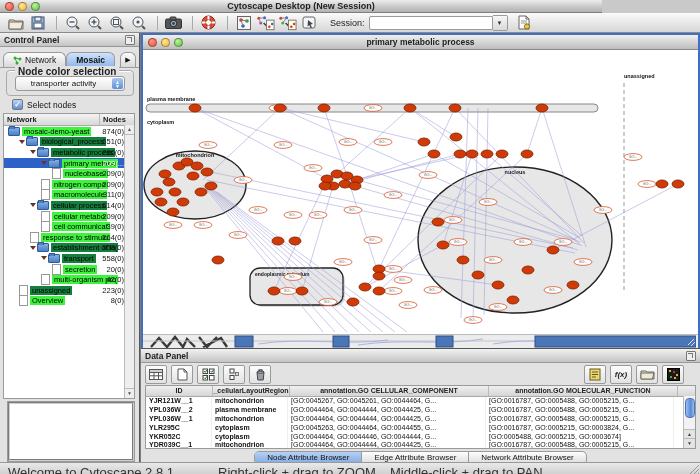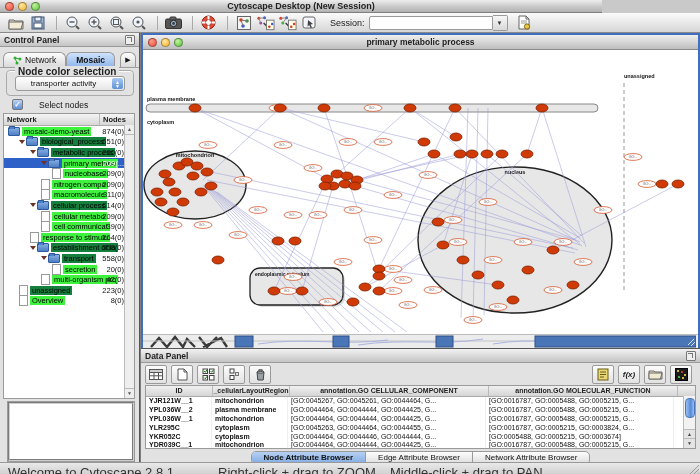--- a/index.html
+++ b/index.html
@@ -32,21 +32,21 @@
   .cp-tab{height:14px;display:flex;align-items:center;gap:3px;padding:0 9px;font-size:8.5px;color:#111;background:linear-gradient(#fdfdfd,#d9d9d9);border:1px solid #9a9a9a;border-bottom:none;border-radius:6px 6px 0 0;}
   .cp-tab.active{background:linear-gradient(#cfe2fb,#8fb6ea);font-weight:bold;}
   .cp-tab-more{margin-left:auto;height:14px;width:14px;display:flex;align-items:center;justify-content:center;background:linear-gradient(#fdfdfd,#d9d9d9);border:1px solid #9a9a9a;border-bottom:none;border-radius:6px 6px 0 0;font-size:7px;color:#111;}
   .groupbox{position:absolute;left:6px;top:37px;width:126px;height:24px;border:1px solid #aaa;border-radius:4px;box-shadow:inset 0 1px 0 #fff;}
   .groupbox-label{position:absolute;left:8px;top:-5px;background:#e2e2e2;padding:0 3px;font-size:10px;font-weight:bold;color:#222;}
   .dropdown{position:absolute;left:8px;top:5px;width:108px;height:13px;background:linear-gradient(#fff,#e6e6e6);border:1px solid #9a9a9a;border-radius:3px;display:flex;align-items:center;}
   .dropdown .dval{flex:1;font-size:8px;color:#111;text-align:center;}
   .dd-step{width:11px;height:11px;margin:0 1px;border-radius:2px;background:linear-gradient(#a9c8f2,#5e8fd6);display:flex;flex-direction:column;align-items:center;justify-content:center;color:#fff;font-size:5px;line-height:4px;}
   .checkrow{position:absolute;left:12px;top:66px;display:flex;align-items:center;gap:4px;}
   .checkbox{width:9px;height:9px;border:1px solid #777;border-radius:2px;background:linear-gradient(#bcd4f5,#5d8ed8);color:#fff;font-size:8px;line-height:9px;text-align:center;font-weight:bold;}
-  .checklabel{font-size:8.5px;color:#111;margin-left:12px;}
+  .checklabel{font-size:8.5px;color:#111;}
   .tree-wrap{position:absolute;left:3px;top:80px;width:132px;height:286px;background:#fff;border:1px solid #9a9a9a;box-sizing:border-box;overflow:hidden;}
   .tree-header{height:11px;background:linear-gradient(#f4f4f4,#d7d7d7);border-bottom:1px solid #aaa;display:flex;font-size:7.5px;font-weight:bold;color:#222;}
   .tree-header .c1{width:92px;padding-left:3px;border-right:1px solid #bbb;line-height:11px;}
   .tree-header .c2{flex:1;padding-left:3px;line-height:11px;}
   .tree-row{height:10.6px;display:flex;align-items:center;font-size:7.5px;white-space:nowrap;position:relative;}
   .tree-row.selected{background:#2e61c8;}
   .tree-row .count{position:absolute;right:10px;font-size:7.5px;color:#111;}
   .tree-row.selected .count{color:#fff;}
   .tw-arrow{width:0;height:0;border-left:3.5px solid transparent;border-right:3.5px solid transparent;border-top:4.5px solid #6b3226;margin-right:1px;flex:none;}
   .ico-folder{width:10px;height:7px;background:linear-gradient(#86aee2,#4d7fc4);border:1px solid #2d5a9e;border-radius:1px;margin-right:2px;flex:none;position:relative;}
@@ -60,40 +60,40 @@
   .tree-scroll .sarr.bot{position:absolute;bottom:0;left:0;right:0;border-top:1px solid #bbb;border-bottom:none;}
   .birdseye{position:absolute;left:8px;top:369px;width:122px;height:55px;background:#fff;border:2px groove #cfcfcf;outline:1px solid #9a9a9a;}
   
   .view-window{position:absolute;left:141px;top:0;width:559px;height:315px;background:#3f6fbe;padding:2px;box-sizing:border-box;}
   .vw-titlebar{height:14px;background:linear-gradient(#efefef,#bdbdbd);border-bottom:1px solid #8a8a8a;position:relative;display:flex;align-items:center;}
   .vw-title{position:absolute;left:0;right:0;text-align:center;font-size:8.5px;font-weight:bold;color:#222;line-height:14px;}
   .canvas{height:284px;background:#fff;position:relative;overflow:hidden;}
   .strip{height:13px;background:#ececec;position:relative;overflow:hidden;border-top:1px solid #bbb;}
   
   .data-panel{position:absolute;left:141px;top:315px;width:559px;height:114px;background:#e2e2e2;box-sizing:border-box;border-top:1px solid #555;}
-  .dp-toolbar{position:absolute;left:4px;top:15px;right:8px;height:20px;display:flex;align-items:center;border-radius:10px;}
+  .dp-toolbar{position:absolute;left:4px;top:15px;right:16px;height:20px;display:flex;align-items:center;border-radius:10px;}
   .dbtn{width:20px;height:17px;border:1px solid #9a9a9a;border-radius:2px;background:linear-gradient(#fcfcfc,#e2e2e2);display:flex;align-items:center;justify-content:center;margin-right:4px;}
   .dbtn.right{margin-right:0;margin-left:4px;}
   .dp-spacer{flex:1;}
   .dtable{position:absolute;left:4px;top:36px;width:551px;height:64px;background:#fff;border:1px solid #9a9a9a;box-sizing:border-box;overflow:hidden;}
   .dt-headrow{display:flex;height:10px;background:linear-gradient(#f0f0f0,#d5d5d5);border-bottom:1px solid #aaa;}
   .dt-h{font-size:7px;font-weight:bold;color:#222;text-align:center;border-right:1px solid #bbb;line-height:10px;overflow:hidden;white-space:nowrap;}
   .dt-row{display:flex;height:8.9px;}
   .dt-c{font-size:7px;color:#111;border-right:1px solid #eee;line-height:8.9px;padding-left:3px;box-sizing:border-box;overflow:hidden;white-space:nowrap;font-weight:bold;}
   .dt-c.plain{font-weight:normal;}
   .col0{width:66px;}.col1{width:76px;}.col2{width:198px;}.col3{width:188px;}
   .dscroll{position:absolute;right:0;top:10px;bottom:0;width:11px;background:#f2f2f2;border-left:1px solid #bbb;}
   .dthumb{position:absolute;left:1px;top:2px;width:8px;height:18px;border-radius:4px;background:linear-gradient(90deg,#9cc0f0,#5488d8 60%,#9cc0f0);border:1px solid #4a76b8;}
   .dsarr{position:absolute;left:0;right:0;height:9px;font-size:5px;text-align:center;color:#444;line-height:9px;background:#e4e4e4;border-top:1px solid #bbb;}
   .dsarr.up{bottom:9px;}.dsarr.dn{bottom:0;}
   .dp-tabs{position:absolute;left:0;right:0;top:102px;display:flex;justify-content:center;}
   .dp-tabgroup{display:flex;border:1px solid #9a9a9a;border-radius:5px;overflow:hidden;background:linear-gradient(#fdfdfd,#dcdcdc);}
   .dp-tab{font-size:8px;color:#111;padding:1px 12px;border-right:1px solid #9a9a9a;line-height:10px;}
   .dp-tab:last-child{border-right:none;}
-  .dp-tab.active{background:linear-gradient(#b7d0f2,#7fa9e2);font-weight:bold;}
+  .dp-tab.active{background:linear-gradient(#b7d0f2,#7fa9e2);font-weight:normal;}
   
   .statusbar{position:absolute;left:0;top:462px;width:700px;height:12px;background:linear-gradient(#e9e9e9,#cfcfcf);border-top:1px solid #999;}
   .statusbar span{position:absolute;font-size:13px;color:#333;top:2px;}
   .grip{position:absolute;right:1px;bottom:1px;width:9px;height:9px;background:
     linear-gradient(135deg,transparent 50%,#9a9a9a 50%,#9a9a9a 55%,transparent 55%,transparent 70%,#9a9a9a 70%,#9a9a9a 75%,transparent 75%,transparent 90%,#9a9a9a 90%);}
   svg{display:block;}
 </style>
 </head>
 <body class="noselect">
 

